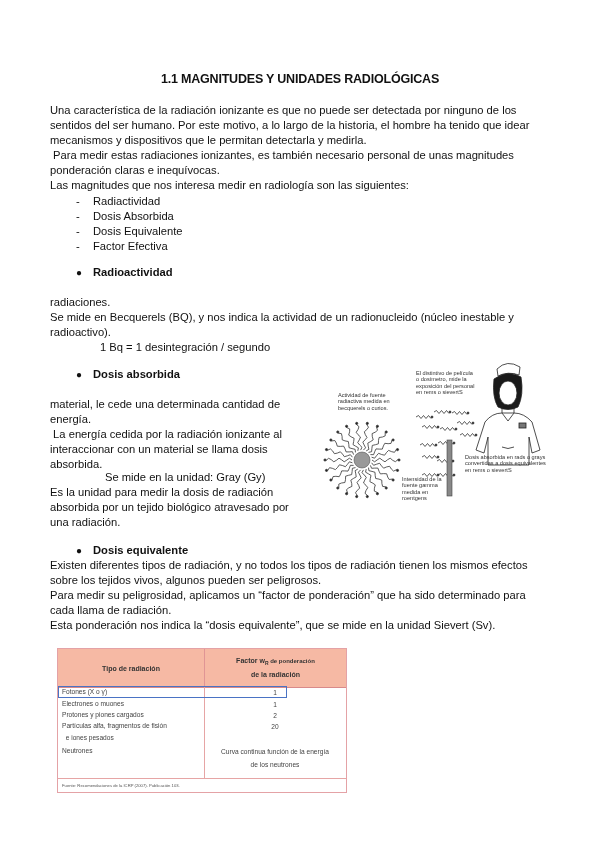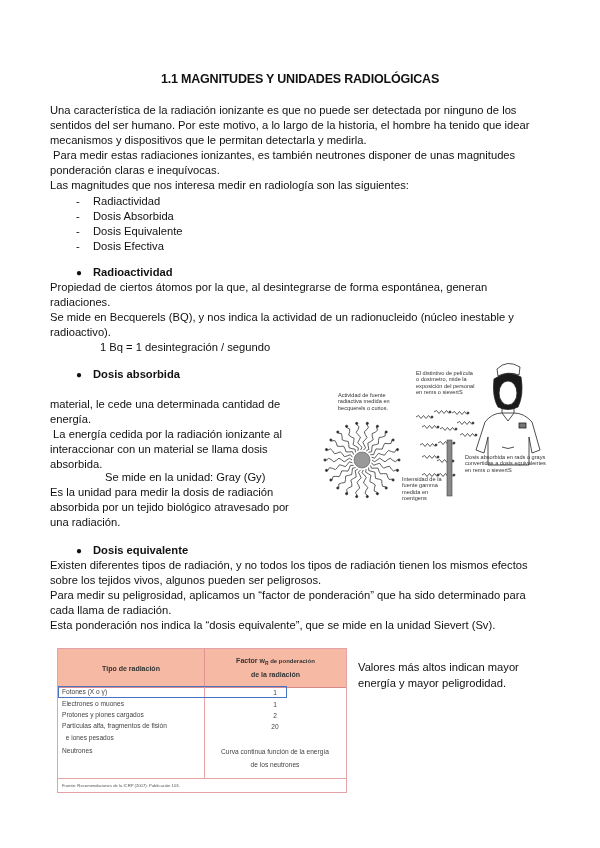--- a/index.html
+++ b/index.html
@@ -44,31 +44,30 @@
 </head>
 <body>
 
 <div class="page">
 
   <div class="title">1.1 MAGNITUDES Y UNIDADES RADIOLÓGICAS</div>
 
   <div class="p" style="top:103px">Una característica de la radiación ionizante es que no puede ser detectada por ninguno de los</div>
   <div class="p" style="top:118px">sentidos del ser humano. Por este motivo, a lo largo de la historia, el hombre ha tenido que idear</div>
   <div class="p" style="top:133px">mecanismos y dispositivos que le permitan detectarla y medirla.</div>
-  <div class="p" style="top:148px"> Para medir estas radiaciones ionizantes, es también neutrones disponer de unas magnitudes</div>
+  <div class="p" style="top:148px"> Para medir estas radiaciones ionizantes, es también necesario personal de unas magnitudes</div>
   <div class="p" style="top:163px">ponderación claras e inequívocas.</div>
   <div class="p" style="top:178px">Las magnitudes que nos interesa medir en radiología son las siguientes:</div>
 
   <div class="li" style="top:194px"><span class="dash">-</span><span>Radiactividad</span></div>
   <div class="li" style="top:209px"><span class="dash">-</span><span>Dosis Absorbida</span></div>
   <div class="li" style="top:224px"><span class="dash">-</span><span>Dosis Equivalente</span></div>
-  <div class="li" style="top:239px"><span class="dash">-</span><span>Dosis Efectiva</span></div>
+  <div class="li" style="top:239px"><span class="dash">-</span><span>Factor Efectiva</span></div>
 
   <div class="bullet" style="top:265px"><span class="dot">●</span><span>Radioactividad</span></div>
-  <div class="p" style="top:280px">Propiedad de ciertos átomos por la que, al desintegrarse de forma espontánea, generan</div>
   <div class="p" style="top:295px">radiaciones.</div>
   <div class="p" style="top:310px">Se mide en Becquerels (BQ), y nos indica la actividad de un radionucleido (núcleo inestable y</div>
   <div class="p" style="top:325px">radioactivo).</div>
   <div class="center-line" style="top:340px; left:100px">1 Bq = 1 desintegración / segundo</div>
 
   <div class="bullet" style="top:367px"><span class="dot">●</span><span>Dosis absorbida</span></div>
   <div class="p" style="top:397px">material, le cede una determinada cantidad de</div>
   <div class="p" style="top:412px">energía.</div>
   <div class="p" style="top:427px"> La energía cedida por la radiación ionizante al</div>
   <div class="p" style="top:442px">interaccionar con un material se llama dosis</div>
@@ -224,14 +223,13 @@
     <div class="row" style="top:97px">
       <span class="n">Neutrones</span>
       <span class="v">Curva continua función de la energía</span>
       <span class="v" style="top:13px">de los neutrones</span>
     </div>
 
     <div class="sel"></div>
     <div class="foot">Fuente: Recomendaciones de la ICRP (2007). Publicación 103.</div>
   </div>
 
-  <div class="note"><div>Valores más altos indican mayor</div><div>energía y mayor peligrodidad.</div></div>
 </div>
 
 </body></html>

